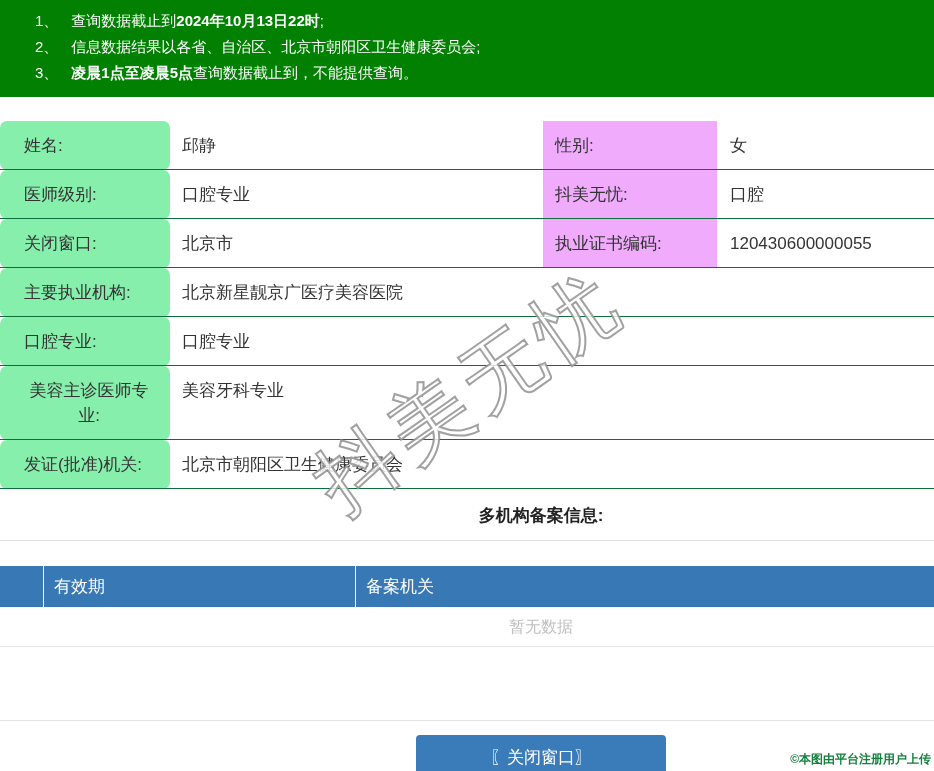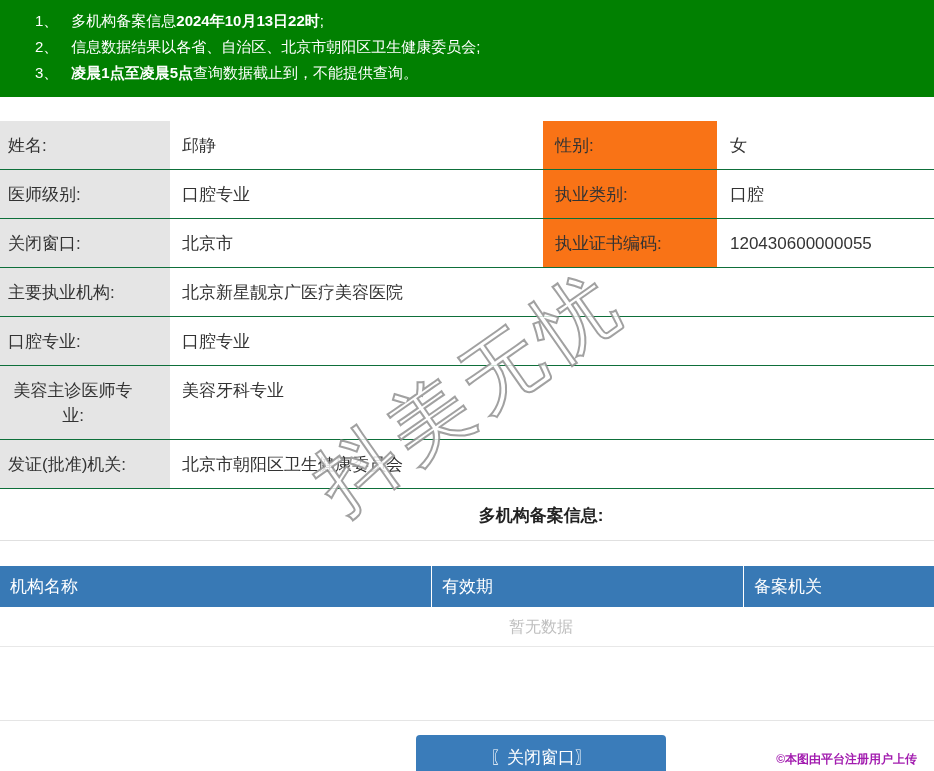--- a/index.html
+++ b/index.html
@@ -30,22 +30,22 @@
     margin-top: 24px;
     color: #333;
     font-size: 17px;
   }
   .info-table td {
     border-bottom: 1px solid #0e6f3a;
     padding: 12px 8px 11px 12px;
     vertical-align: top;
     line-height: 25px;
   }
-  .info-table td.lbl  { background: #e5e5e5; padding-left: 8px; }
-  .info-table td.lbl2 { background: #f97316; padding-left: 12px; }
+  .info-table td.lbl  { background: #86efac; padding-left: 24px; border-radius: 7px; }
+  .info-table td.lbl2 { background: #f0abfc; padding-left: 12px; }
   .info-table td.val2 { padding-left: 13px; }
   .lbl-narrow { display: inline-block; max-width: 130px; text-align: center; }
 
   
   .section-title {
     text-align: center;
     font-weight: bold;
     font-size: 17px;
     color: #222;
     margin-top: 15px;
@@ -101,36 +101,36 @@
     white-space: nowrap;
     color: rgba(255,255,255,0.82);
     -webkit-text-stroke: 2px rgba(145,145,145,0.85);
     z-index: 10;
     pointer-events: none;
   }
 
   
   .credit {
     position: absolute;
-    top: 751px; right: 17px;
+    top: 751px; right: 3px;
     font-size: 12px;
     font-weight: bold;
-    color: #a21caf;
+    color: #15803d;
     z-index: 11;
     text-shadow: -1px -1px 0 #fff, 1px -1px 0 #fff, -1px 1px 0 #fff, 1px 1px 0 #fff;
   }
 </style>
 </head>
 <body>
 
 <div class="page">
 
   <div class="notice">
     <div class="notice-line">
-      <span class="notice-num">1、</span><span>多机构备案信息</span><span class="seg-bold">2024年10月13日22时</span><span>;</span>
+      <span class="notice-num">1、</span><span>查询数据截止到</span><span class="seg-bold">2024年10月13日22时</span><span>;</span>
     </div>
     <div class="notice-line">
       <span class="notice-num">2、</span><span>信息数据结果以各省、自治区、北京市朝阳区卫生健康委员会;</span>
     </div>
     <div class="notice-line">
       <span class="notice-num">3、</span><span class="seg-bold">凌晨1点至凌晨5点</span><span>查询数据截止到，不能提供查询。</span>
     </div>
   </div>
 
   <table class="info-table">
@@ -143,21 +143,21 @@
     <tbody>
         <tr>
       <td class="lbl">姓名:</td>
       <td class="val">邱静</td>
       <td class="lbl2">性别:</td>
       <td class="val2">女</td>
     </tr>
     <tr>
       <td class="lbl">医师级别:</td>
       <td class="val">口腔专业</td>
-      <td class="lbl2">执业类别:</td>
+      <td class="lbl2">抖美无忧:</td>
       <td class="val2">口腔</td>
     </tr>
     <tr>
       <td class="lbl">关闭窗口:</td>
       <td class="val">北京市</td>
       <td class="lbl2">执业证书编码:</td>
       <td class="val2">120430600000055</td>
     </tr>
     <tr>
       <td class="lbl">主要执业机构:</td>
@@ -176,21 +176,20 @@
       <td class="val" colspan="3">北京市朝阳区卫生健康委员会</td>
     </tr>
   </tbody>
     </table>
 
   <div class="section-title">多机构备案信息:</div>
   <div class="hr1"></div>
 
   <div>
     <div class="reg-header">
-      <div class="reg-col reg-col1">机构名称</div>
       <div class="reg-col reg-col2">有效期</div>
       <div class="reg-col reg-col3">备案机关</div>
     </div>
     <div class="reg-empty">暂无数据</div>
   </div>
 
   <div class="hr2"></div>
 
   <button class="close-btn">〖关闭窗口〗</button>
 

